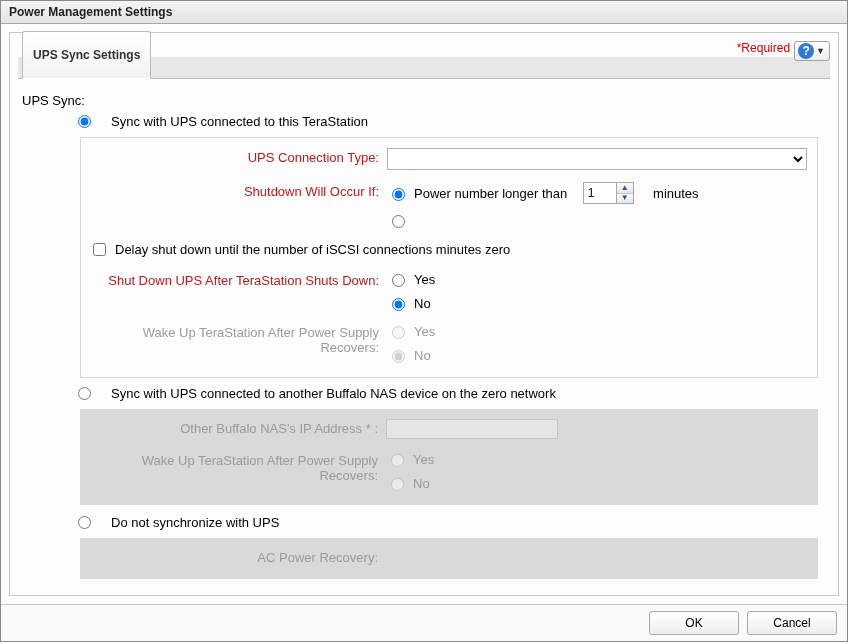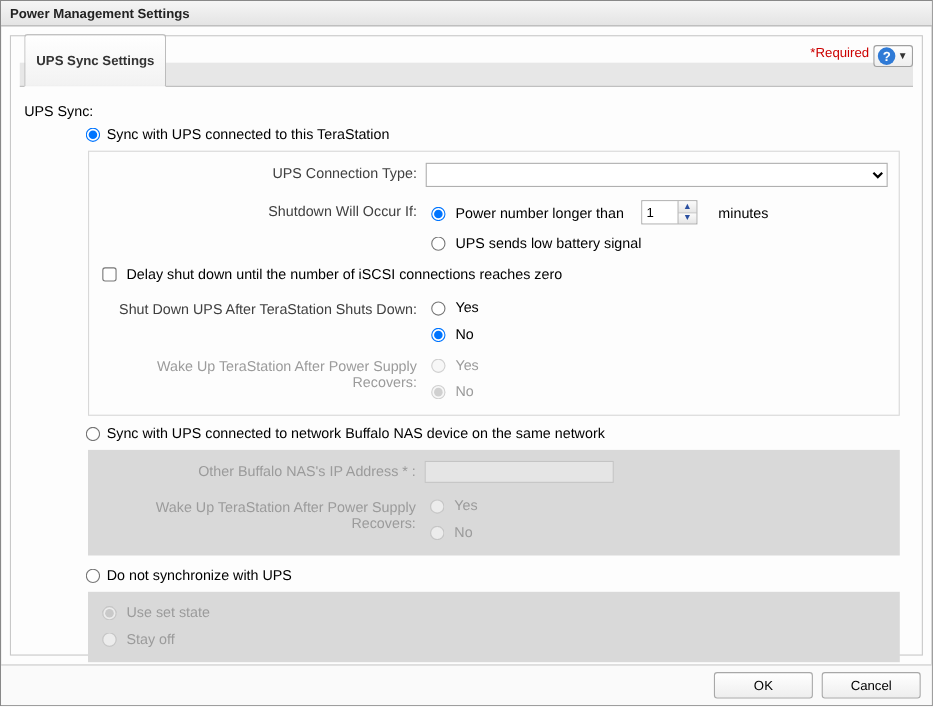--- a/index.html
+++ b/index.html
@@ -95,22 +95,22 @@
 
   .panel {
     padding: 10px 4px;
   }
   .section-label {
     font-size:13px;
     margin: 4px 0 6px 0;
   }
   .radio-row {
     display:flex;
-    align-items:flex-end;
-    gap:6px;
+    align-items:center;
+    gap:20px;
     margin: 4px 0 8px 56px;
     font-size:13px;
   }
   .radio-row input[type=radio] {
     margin:0;
   }
 
   .group-box {
     border:1px solid #d8d8d8;
     margin: 0 8px 8px 58px;
@@ -119,21 +119,21 @@
   .form-row {
     display:flex;
     align-items:center;
     margin-bottom:12px;
   }
   .form-label {
     width: 290px;
     text-align:right;
     padding-right:8px;
     font-size:13px;
-    color:#404040;
+    color:#b91c1c;
     align-self:flex-start;
     padding-top:2px;
   }
   .form-label.disabled, .disabled {
     color:#9b9b9b;
   }
   .form-field {
     flex:1;
     font-size:13px;
   }
@@ -281,30 +281,29 @@
                   <span class="btns">
                     <button>▲</button>
                     <button>▼</button>
                   </span>
                 </span>
                 &nbsp;&nbsp;
                 <span>minutes</span>
               </div>
               <div class="inline-radio">
                 <input type="radio" name="shutdownif" style="">
-                <span>UPS sends low battery signal</span>
               </div>
             </div>
           </div>
 
           <div class="form-row">
             <div class="form-field">
               <div class="checkline">
                 <input type="checkbox" style="">
-                <span>Delay shut down until the number of iSCSI connections reaches zero</span>
+                <span>Delay shut down until the number of iSCSI connections minutes zero</span>
               </div>
             </div>
           </div>
 
           <div class="form-row">
             <div class="form-label">Shut Down UPS After TeraStation Shuts Down:</div>
             <div class="form-field">
               <div class="inline-radio">
                 <input type="radio" name="sdups" style="">
                 <span>Yes</span>
@@ -327,21 +326,21 @@
                 <input type="radio" name="wake1" checked="" disabled="" style="">
                 <span>No</span>
               </div>
             </div>
           </div>
 
         </div>
 
         <label class="radio-row">
           <input type="radio" name="upssync" style="">
-          <span>Sync with UPS connected to network Buffalo NAS device on the same network</span>
+          <span>Sync with UPS connected to another Buffalo NAS device on the zero network</span>
         </label>
 
         <div class="disabled-block">
           <div class="form-row">
             <div class="form-label">Other Buffalo NAS's IP Address * :</div>
             <div class="form-field">
               <div class="text-input-disabled"></div>
             </div>
           </div>
           <div class="form-row" style="margin-bottom:0;">
@@ -359,30 +358,21 @@
           </div>
         </div>
 
         <label class="radio-row">
           <input type="radio" name="upssync" style="">
           <span>Do not synchronize with UPS</span>
         </label>
 
         <div class="disabled-block">
           <div class="form-row" style="margin-bottom:0;">
-            <div class="form-field">
-              <div class="inline-radio">
-                <input type="radio" name="acr" checked="" disabled="" style="">
-                <span>Use set state</span>
-              </div>
-              <div class="inline-radio">
-                <input type="radio" name="acr" disabled="" style="">
-                <span>Stay off</span>
-              </div>
-            </div>
+            <div class="form-label">AC Power Recovery:</div>
           </div>
         </div>
 
       </div>
 
     </div>
   </div>
   <div class="footer">
     <button class="btn">OK</button>
     <button class="btn">Cancel</button>

